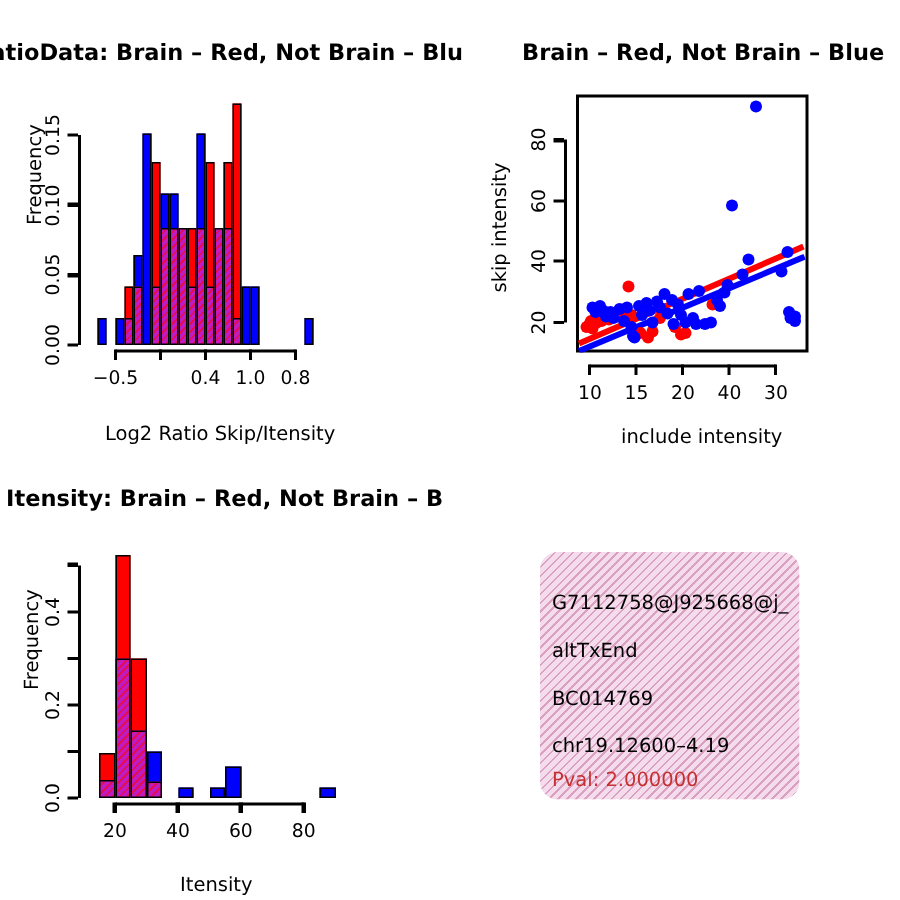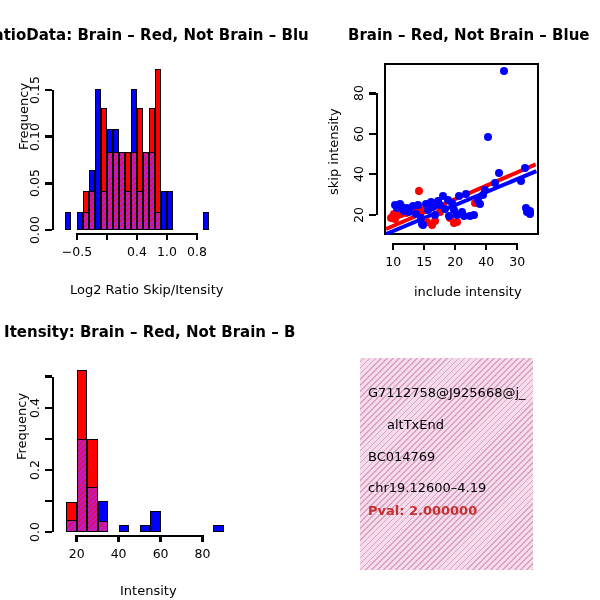--- a/index.html
+++ b/index.html
@@ -277,21 +277,21 @@
       <div class="ticklabel vert" style="left: 49px; top: 214.765px; transform: rotate(-90deg) translateX(-50%); transform-origin: 0px 0px; white-space: nowrap; margin-left: -14px;">20</div>
       <div class="ticklabel vert" style="left: 49px; top: 174.294px; transform: rotate(-90deg) translateX(-50%); transform-origin: 0px 0px; white-space: nowrap; margin-left: -14px;">40</div>
       <div class="ticklabel vert" style="left: 49px; top: 133.824px; transform: rotate(-90deg) translateX(-50%); transform-origin: 0px 0px; white-space: nowrap; margin-left: -14px;">60</div>
       <div class="ticklabel vert" style="left: 49px; top: 93.3529px; transform: rotate(-90deg) translateX(-50%); transform-origin: 0px 0px; white-space: nowrap; margin-left: -14px;">80</div>
     </div>
 
   <div class="panel" style="left:0;top:300px;width:300px;height:300px;">
     <div class="ptitle" style="left:-22px;top:23px;">ne Itensity: Brain – Red, Not Brain – B</div>
 
     <div class="axlabel vert" style="left:14px;top:160px;">Frequency</div>
-    <div class="axlabel" style="left:120px;top:283px;">Intensity</div>
+    <div class="axlabel" style="left:120px;top:283px;">Itensity</div>
 
     <div class="plotbox" style="left:62px;top:60px;width:170px;height:172px;"></div>
   <div class="bar red" style="left: 66.1951px; top: 202.482px; width: 10.4878px; height: 29.5179px;"></div>
       <div class="bar ovl" style="left: 66.1951px; top: 220.193px; width: 10.4878px; height: 11.8071px;"></div>
       <div class="bar red" style="left: 76.6829px; top: 70.4286px; width: 10.4878px; height: 161.571px;"></div>
       <div class="bar ovl" style="left: 76.6829px; top: 138.786px; width: 10.4878px; height: 93.2143px;"></div>
       <div class="bar red" style="left: 87.1707px; top: 138.786px; width: 10.4878px; height: 93.2143px;"></div>
       <div class="bar ovl" style="left: 87.1707px; top: 186.946px; width: 10.4878px; height: 45.0536px;"></div>
       <div class="bar blue" style="left: 97.6585px; top: 200.929px; width: 10.4878px; height: 31.0714px;"></div>
       <div class="bar ovl" style="left: 97.6585px; top: 221.125px; width: 10.4878px; height: 10.875px;"></div>
@@ -314,22 +314,22 @@
       <div class="tick" style="left: 45px; top: 168.657px; width: 7px; height: 2.4px;"></div>
       <div class="tick" style="left: 45px; top: 137.586px; width: 7px; height: 2.4px;"></div>
       <div class="tick" style="left: 45px; top: 106.514px; width: 7px; height: 2.4px;"></div>
       <div class="tick" style="left: 45px; top: 75.4429px; width: 7px; height: 2.4px;"></div>
       <div class="ticklabel vert" style="left: 41px; top: 232px; transform: rotate(-90deg) translateX(-50%); transform-origin: 0px 0px; white-space: nowrap; margin-left: -14px;">0.0</div>
       <div class="ticklabel vert" style="left: 41px; top: 169.857px; transform: rotate(-90deg) translateX(-50%); transform-origin: 0px 0px; white-space: nowrap; margin-left: -14px;">0.2</div>
       <div class="ticklabel vert" style="left: 41px; top: 107.714px; transform: rotate(-90deg) translateX(-50%); transform-origin: 0px 0px; white-space: nowrap; margin-left: -14px;">0.4</div>
     </div>
 
   <div class="panel" style="left:300px;top:300px;width:300px;height:300px;">
-    <div class="infobox" style="left:60px;top:58px;width:173px;height:212px;">
+    <div class="infobox" style="left:60px;top:68px;width:173px;height:165px;border-radius:12px;">
       <div class="infoline" style="left:8px;top:27px;">G7112758@J925668@j_</div>
-      <div class="infoline" style="left:8px;top:59px;margin-left:19px;">altTxEnd</div>
+      <div class="infoline" style="left:8px;top:59px;">altTxEnd</div>
       <div class="infoline" style="left:8px;top:91px;">BC014769</div>
       <div class="infoline" style="left:8px;top:122px;">chr19.12600–4.19</div>
-      <div class="infoline pval" style="left:8px;top:145px;font-weight:bold;">Pval: 2.000000</div>
+      <div class="infoline pval" style="left:8px;top:145px;">Pval: 2.000000</div>
     </div>
   </div>
 
 </div>
 
 </body></html>

